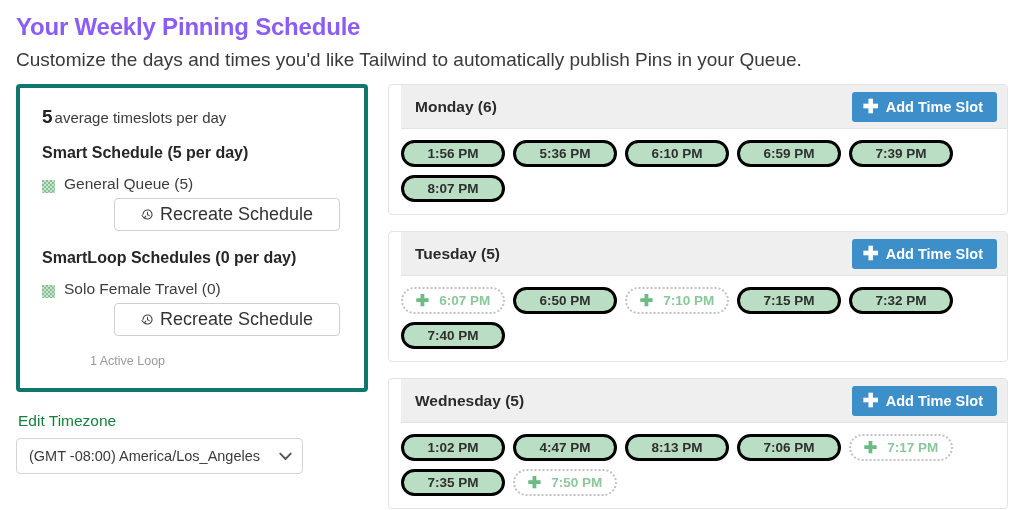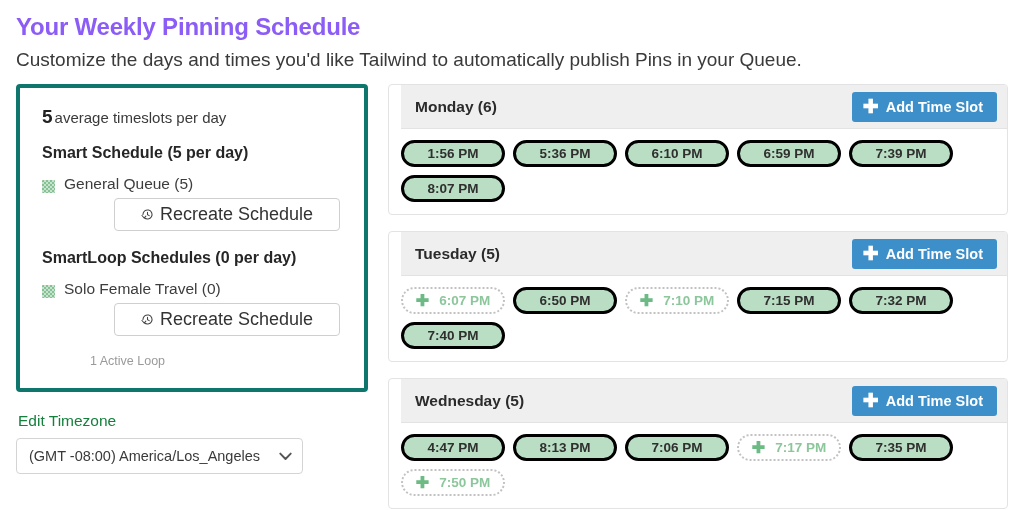--- a/index.html
+++ b/index.html
@@ -248,20 +248,23 @@
           <div class="day-card">
             <div class="day-head">
               <div class="day-title">Wednesday (5)</div>
               <button class="add-slot-btn">
                 <span class="plus">✚</span>
                 <span>Add Time Slot</span>
               </button>
             </div>
             <div class="slots">
               <div class="slot filled">
+                <span>1:02 PM</span>
+              </div>
+              <div class="slot filled">
                 <span>4:47 PM</span>
               </div>
               <div class="slot filled">
                 <span>8:13 PM</span>
               </div>
               <div class="slot filled">
                 <span>7:06 PM</span>
               </div>
               <div class="slot suggested">
                 <span class="sp">✚</span>

